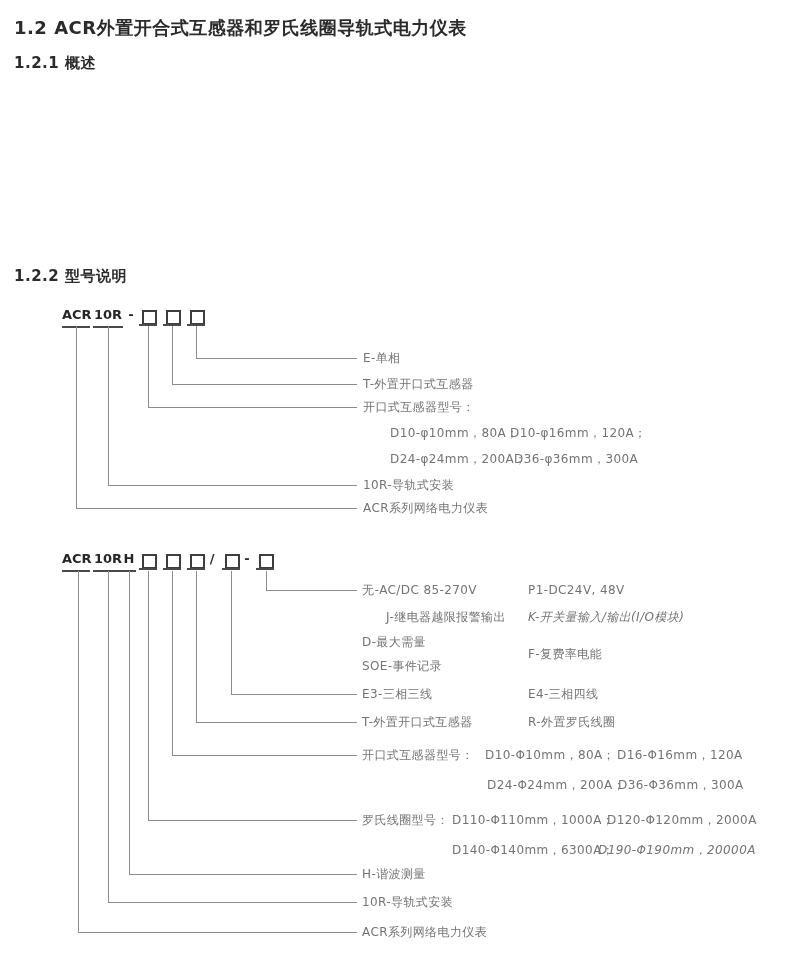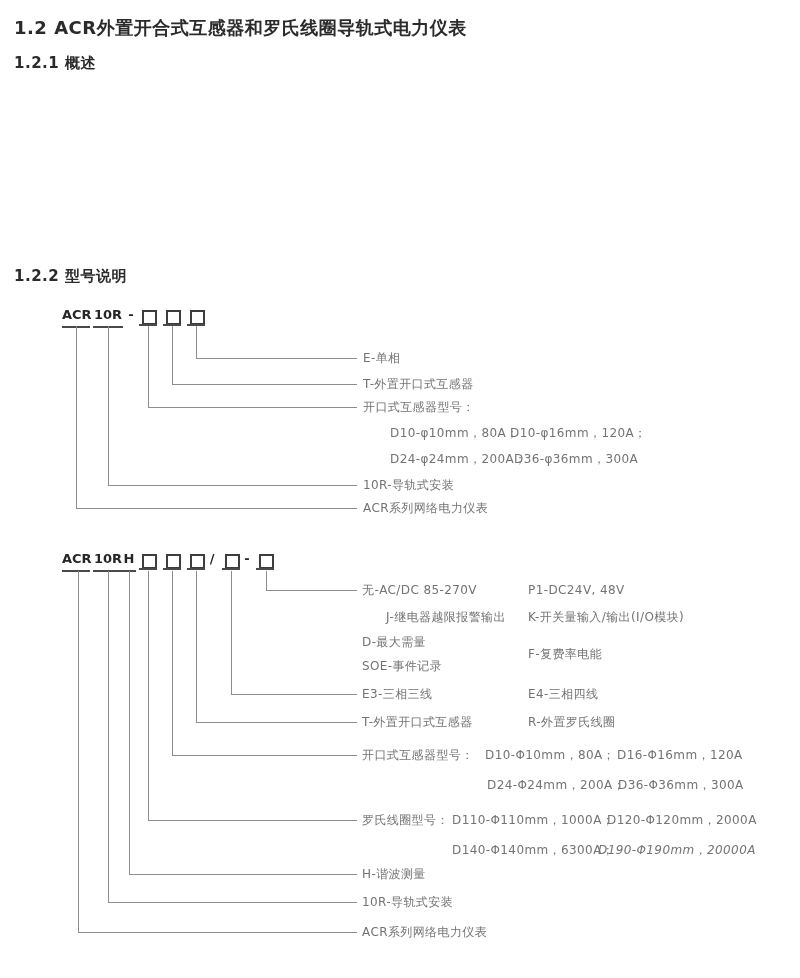--- a/index.html
+++ b/index.html
@@ -95,21 +95,21 @@
     <div class="hl" style="left:196px;top:722px;width:161px;"></div>
     <div class="hl" style="left:172px;top:755px;width:185px;"></div>
     <div class="hl" style="left:148px;top:820px;width:209px;"></div>
     <div class="hl" style="left:129px;top:874px;width:228px;"></div>
     <div class="hl" style="left:108px;top:902px;width:249px;"></div>
     <div class="hl" style="left:78px;top:932px;width:279px;"></div>
 
     <span class="lbl" style="left:362px;top:582px;">无-AC/DC 85-270V</span>
     <span class="lbl" style="left:528px;top:582px;text-align:center;">P1-DC24V, 48V</span>
     <span class="lbl" style="left:362px;top:609px;margin-left:24px;">J-继电器越限报警输出</span>
-    <span class="lbl" style="left:528px;top:609px;">K-开关量输入/输出(I/O模块)</span>
+    <span class="lbl" style="left:528px;top:609px;font-style:italic;">K-开关量输入/输出(I/O模块)</span>
     <span class="lbl" style="left:362px;top:634px;">D-最大需量</span>
     <span class="lbl" style="left:528px;top:646px;">F-复费率电能</span>
     <span class="lbl" style="left:362px;top:658px;">SOE-事件记录</span>
     <span class="lbl" style="left:362px;top:686px;">E3-三相三线</span>
     <span class="lbl" style="left:528px;top:686px;">E4-三相四线</span>
     <span class="lbl" style="left:362px;top:714px;">T-外置开口式互感器</span>
     <span class="lbl" style="left:528px;top:714px;">R-外置罗氏线圈</span>
     <span class="lbl" style="left:362px;top:747px;">开口式互感器型号：</span>
     <span class="lbl" style="left:485px;top:747px;">D10-Φ10mm，80A；</span>
     <span class="lbl" style="left:617px;top:747px;">D16-Φ16mm，120A</span>

